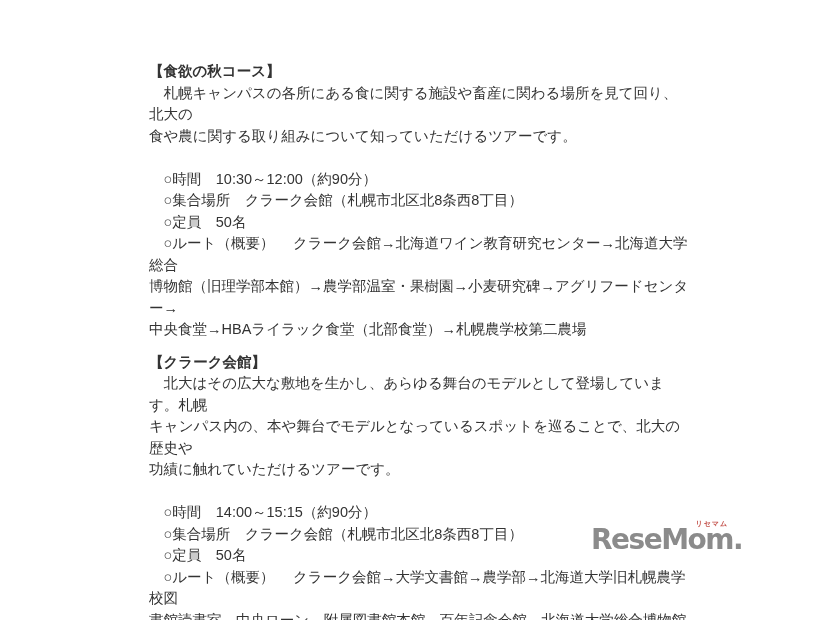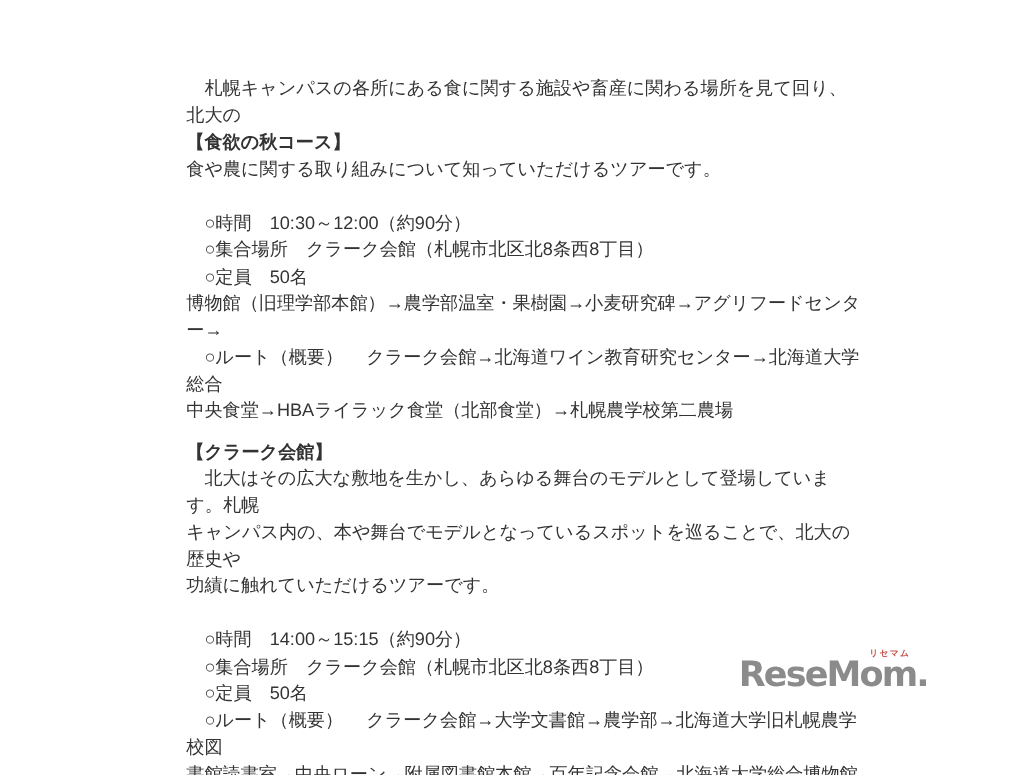--- a/index.html
+++ b/index.html
@@ -59,29 +59,29 @@
     line-height: 24px;
     letter-spacing: -1.5px;
   }
 </style>
 </head>
 <body>
 
 <div class="content">
 
   <section>
+    <div class="line heading">【食欲の秋コース】</div>
     <div class="line">　札幌キャンパスの各所にある食に関する施設や畜産に関わる場所を見て回り、北大の</div>
-    <div class="line heading">【食欲の秋コース】</div>
     <div class="line">食や農に関する取り組みについて知っていただけるツアーです。</div>
     <div class="line"></div>
     <div class="line"><span>　○</span><span class="dlabel">時間</span><span>　10:30～12:00（約90分）</span></div>
     <div class="line"><span>　○</span><span class="dlabel">集合場所</span><span>　クラーク会館（札幌市北区北8条西8丁目）</span></div>
     <div class="line"><span>　○</span><span class="dlabel">定員</span><span>　50名</span></div>
+    <div class="line"><span>　○</span><span class="dlabel">ルート（概要）</span><span>　 クラーク会館→北海道ワイン教育研究センター→北海道大学総合</span></div>
     <div class="line">博物館（旧理学部本館）→農学部温室・果樹園→小麦研究碑→アグリフードセンター→</div>
-    <div class="line"><span>　○</span><span class="dlabel">ルート（概要）</span><span>　 クラーク会館→北海道ワイン教育研究センター→北海道大学総合</span></div>
     <div class="line">中央食堂→HBAライラック食堂（北部食堂）→札幌農学校第二農場</div>
   </section>
 
   <section class="section-second">
     <div class="line heading">【クラーク会館】</div>
     <div class="line">　北大はその広大な敷地を生かし、あらゆる舞台のモデルとして登場しています。札幌</div>
     <div class="line">キャンパス内の、本や舞台でモデルとなっているスポットを巡ることで、北大の歴史や</div>
     <div class="line">功績に触れていただけるツアーです。</div>
     <div class="line"></div>
     <div class="line"><span>　○</span><span class="dlabel">時間</span><span>　14:00～15:15（約90分）</span></div>

